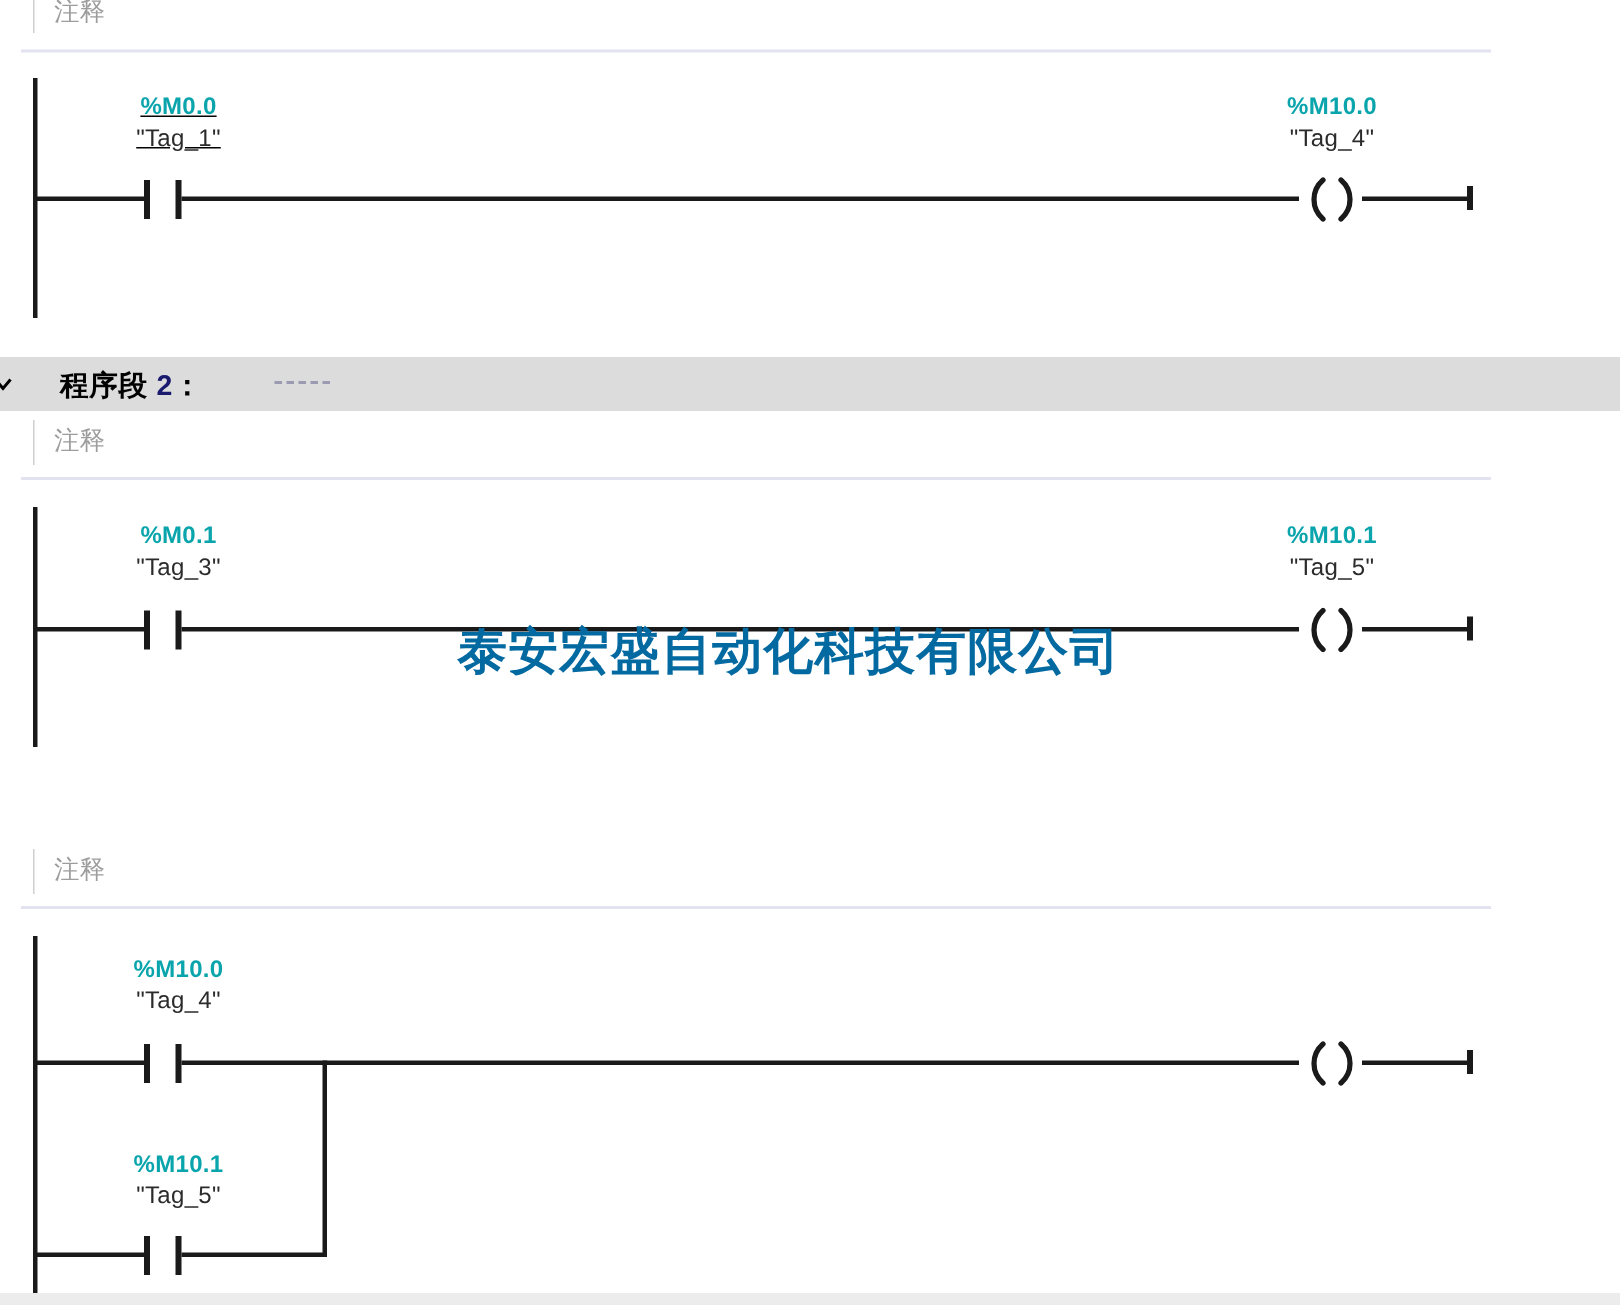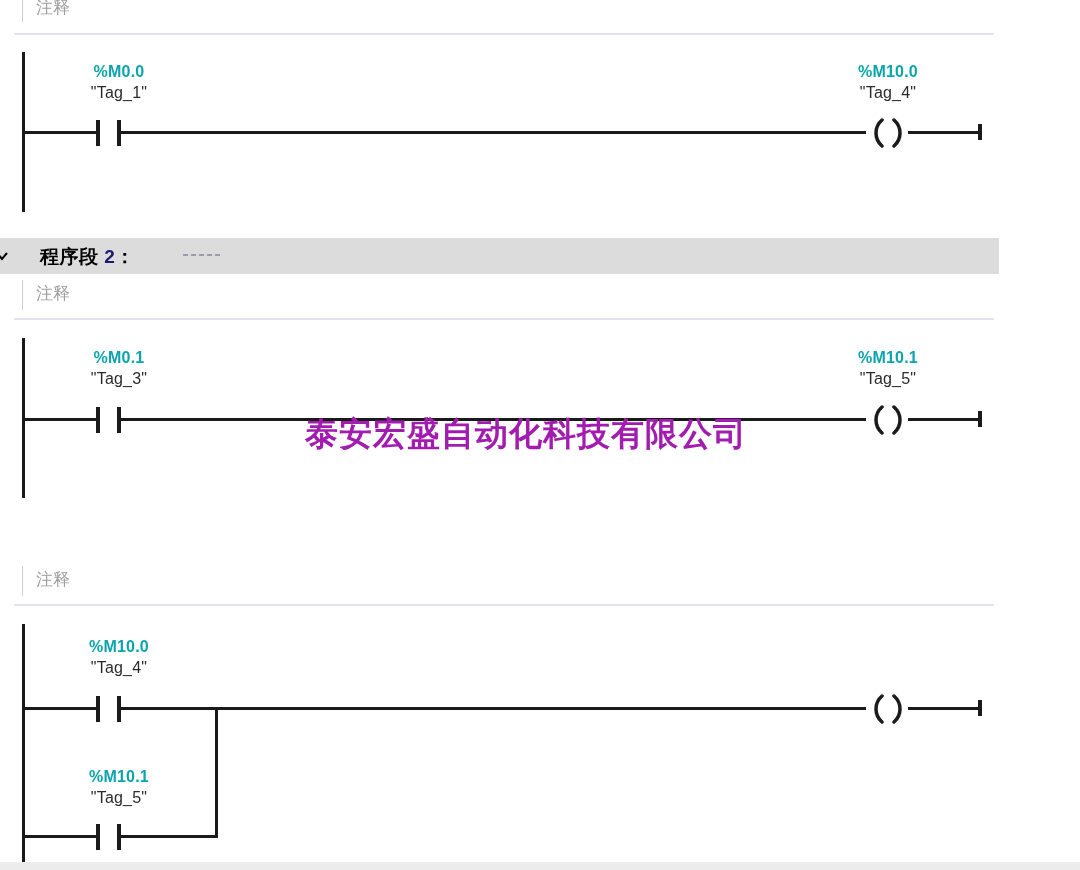--- a/index.html
+++ b/index.html
@@ -20,21 +20,21 @@
   .network {
     position: absolute;
     left: 0;
     width: 1080px;
   }
 
   
   .net-header {
     position: absolute;
     left: 0;
-    width: 999px;
+    width: 1080px;
     height: 36px;
     background: #dcdcdc;
     display: flex;
     align-items: center;
   }
   .collapse-arrow {
     position: absolute;
     left: -5px;
     top: 11px;
     width: 14px;
@@ -179,21 +179,21 @@
     letter-spacing: 0.2px;
   }
 
   
   .watermark {
     position: absolute;
     left: 305px;
     top: 412px;
     font-size: 33px;
     font-weight: bold;
-    color: #a21caf;
+    color: #0369a1;
     letter-spacing: 1px;
     white-space: nowrap;
     pointer-events: none;
     font-family: "DejaVu Sans", "Liberation Sans", sans-serif;
   }
 
   
   .bottom-strip {
     position: absolute;
     left: 0;
@@ -226,21 +226,21 @@
     <div class="wire-h" style="left:121px;top:131px;width:745px;"></div>
     <div class="coil" style="left:866px;top:118px;">
       <svg width="44" height="30" viewBox="0 0 44 30">
         <path d="M16 2 C 8 9, 8 21, 16 28" stroke="#1a1a1a" stroke-width="3.5" fill="none" stroke-linecap="round"></path>
         <path d="M28 2 C 36 9, 36 21, 28 28" stroke="#1a1a1a" stroke-width="3.5" fill="none" stroke-linecap="round"></path>
       </svg>
     </div>
     <div class="wire-h" style="left:908px;top:131px;width:74px;"></div>
     <div class="end-tick" style="left:978px;top:124px;"></div>
 
-    <div class="operand" style="left:58px;top:63px;width:122px;">
+    <div class="operand" style="left:58px;top:63px;width:122px;text-decoration:underline;">
       <span class="addr">%M0.0</span>
       <span class="tag">"Tag_1"</span>
     </div>
     <div class="operand" style="left:827px;top:63px;width:122px;">
       <span class="addr">%M10.0</span>
       <span class="tag">"Tag_4"</span>
     </div>
   </div>
 </div>
 

